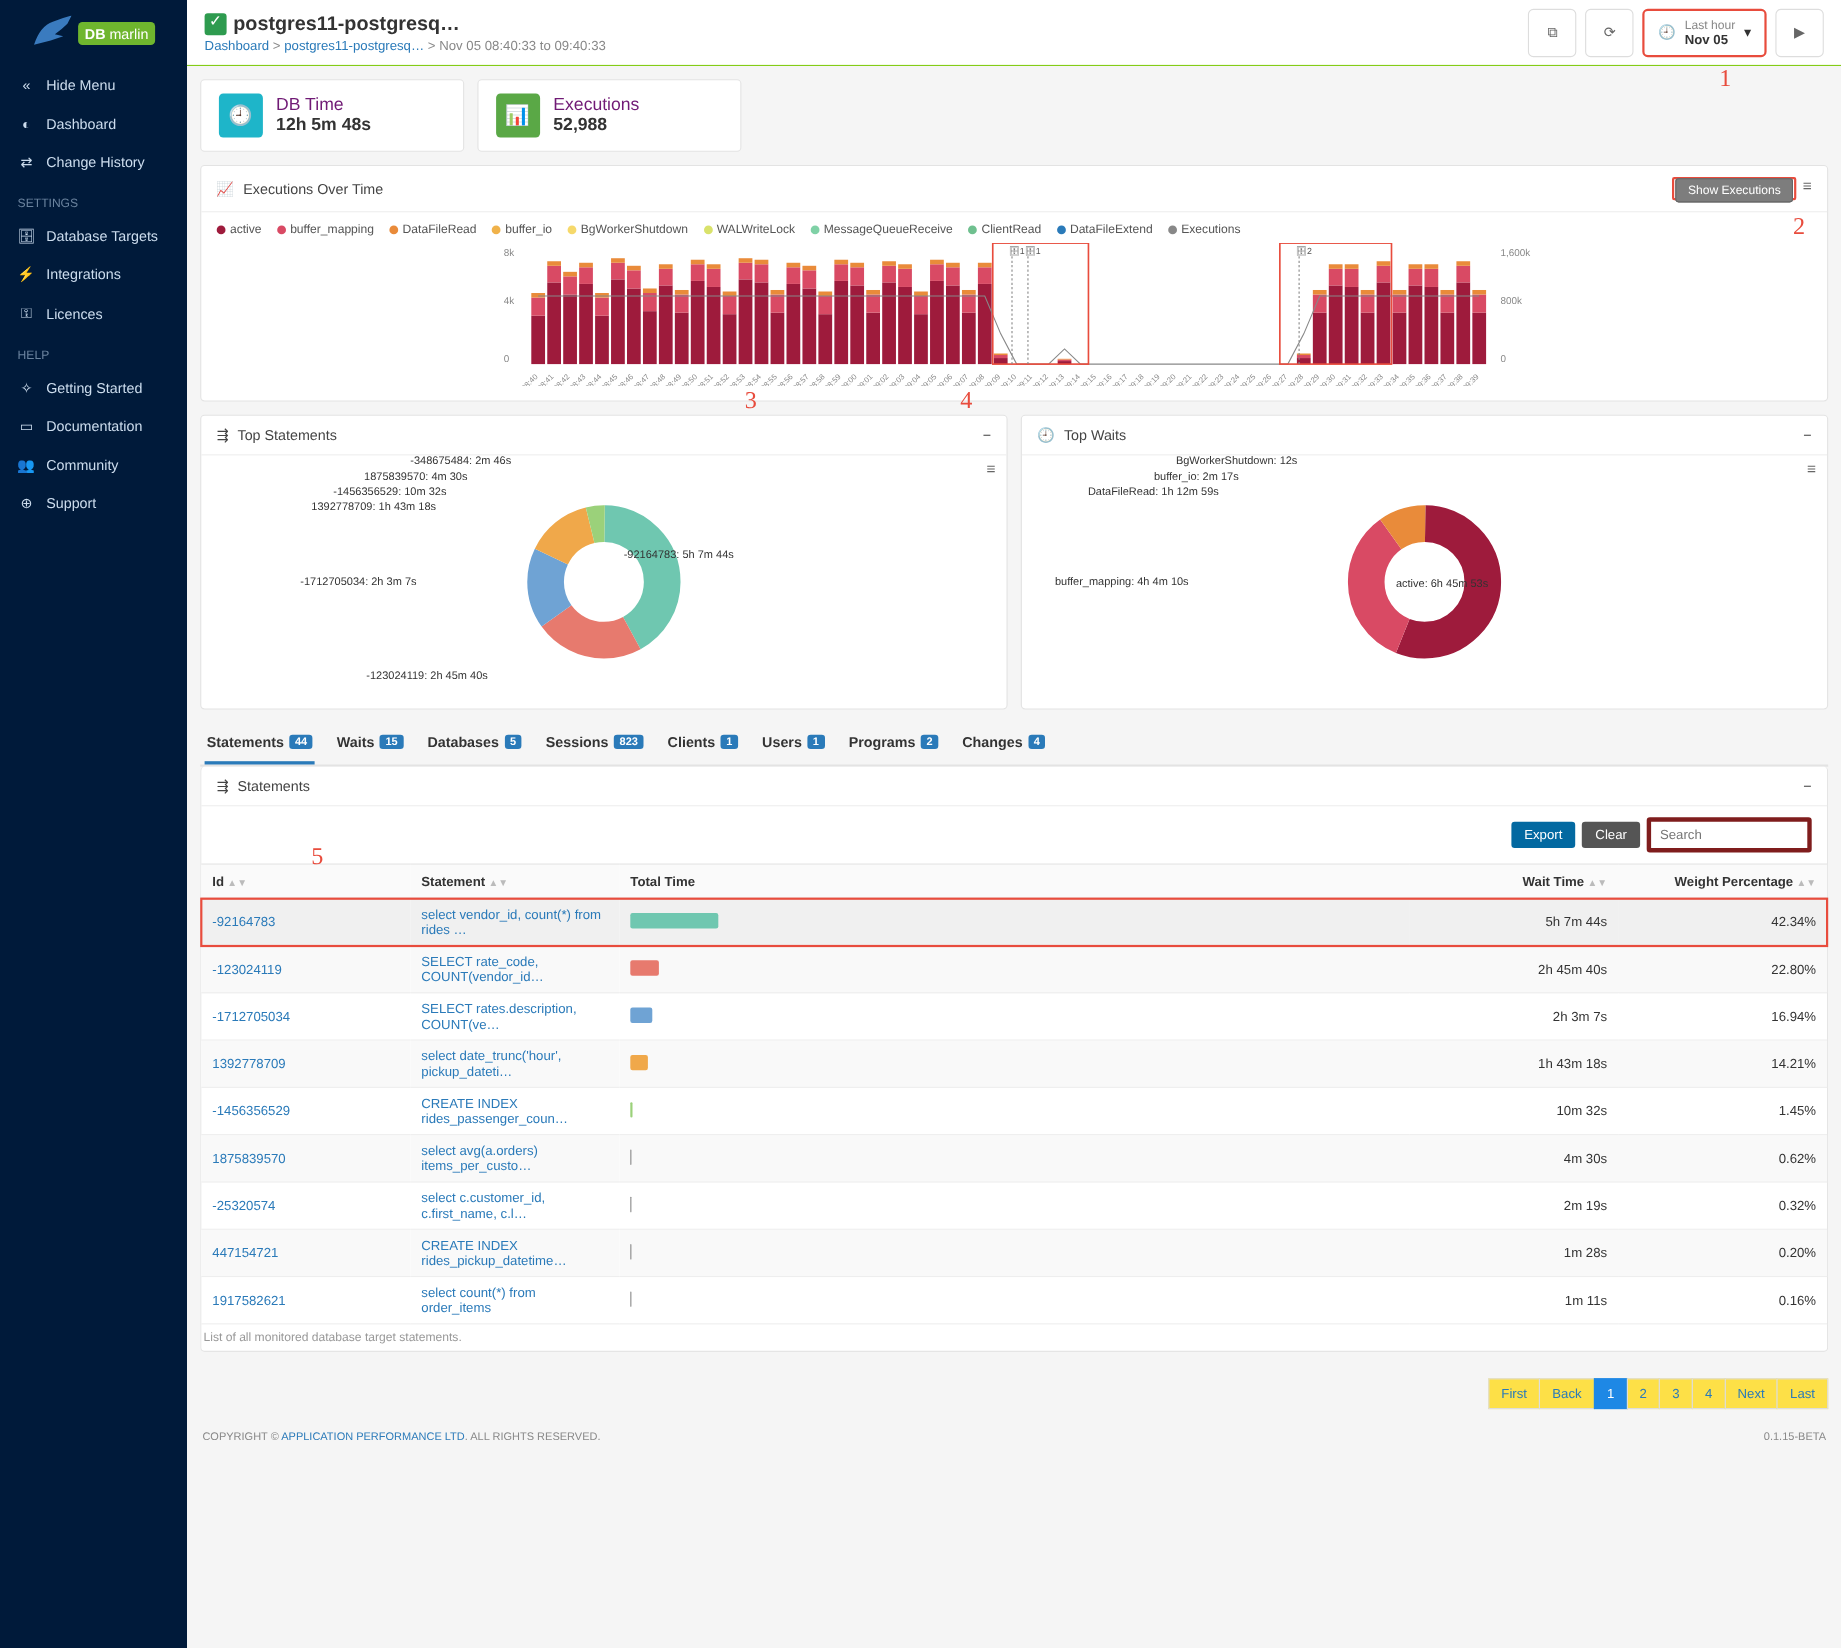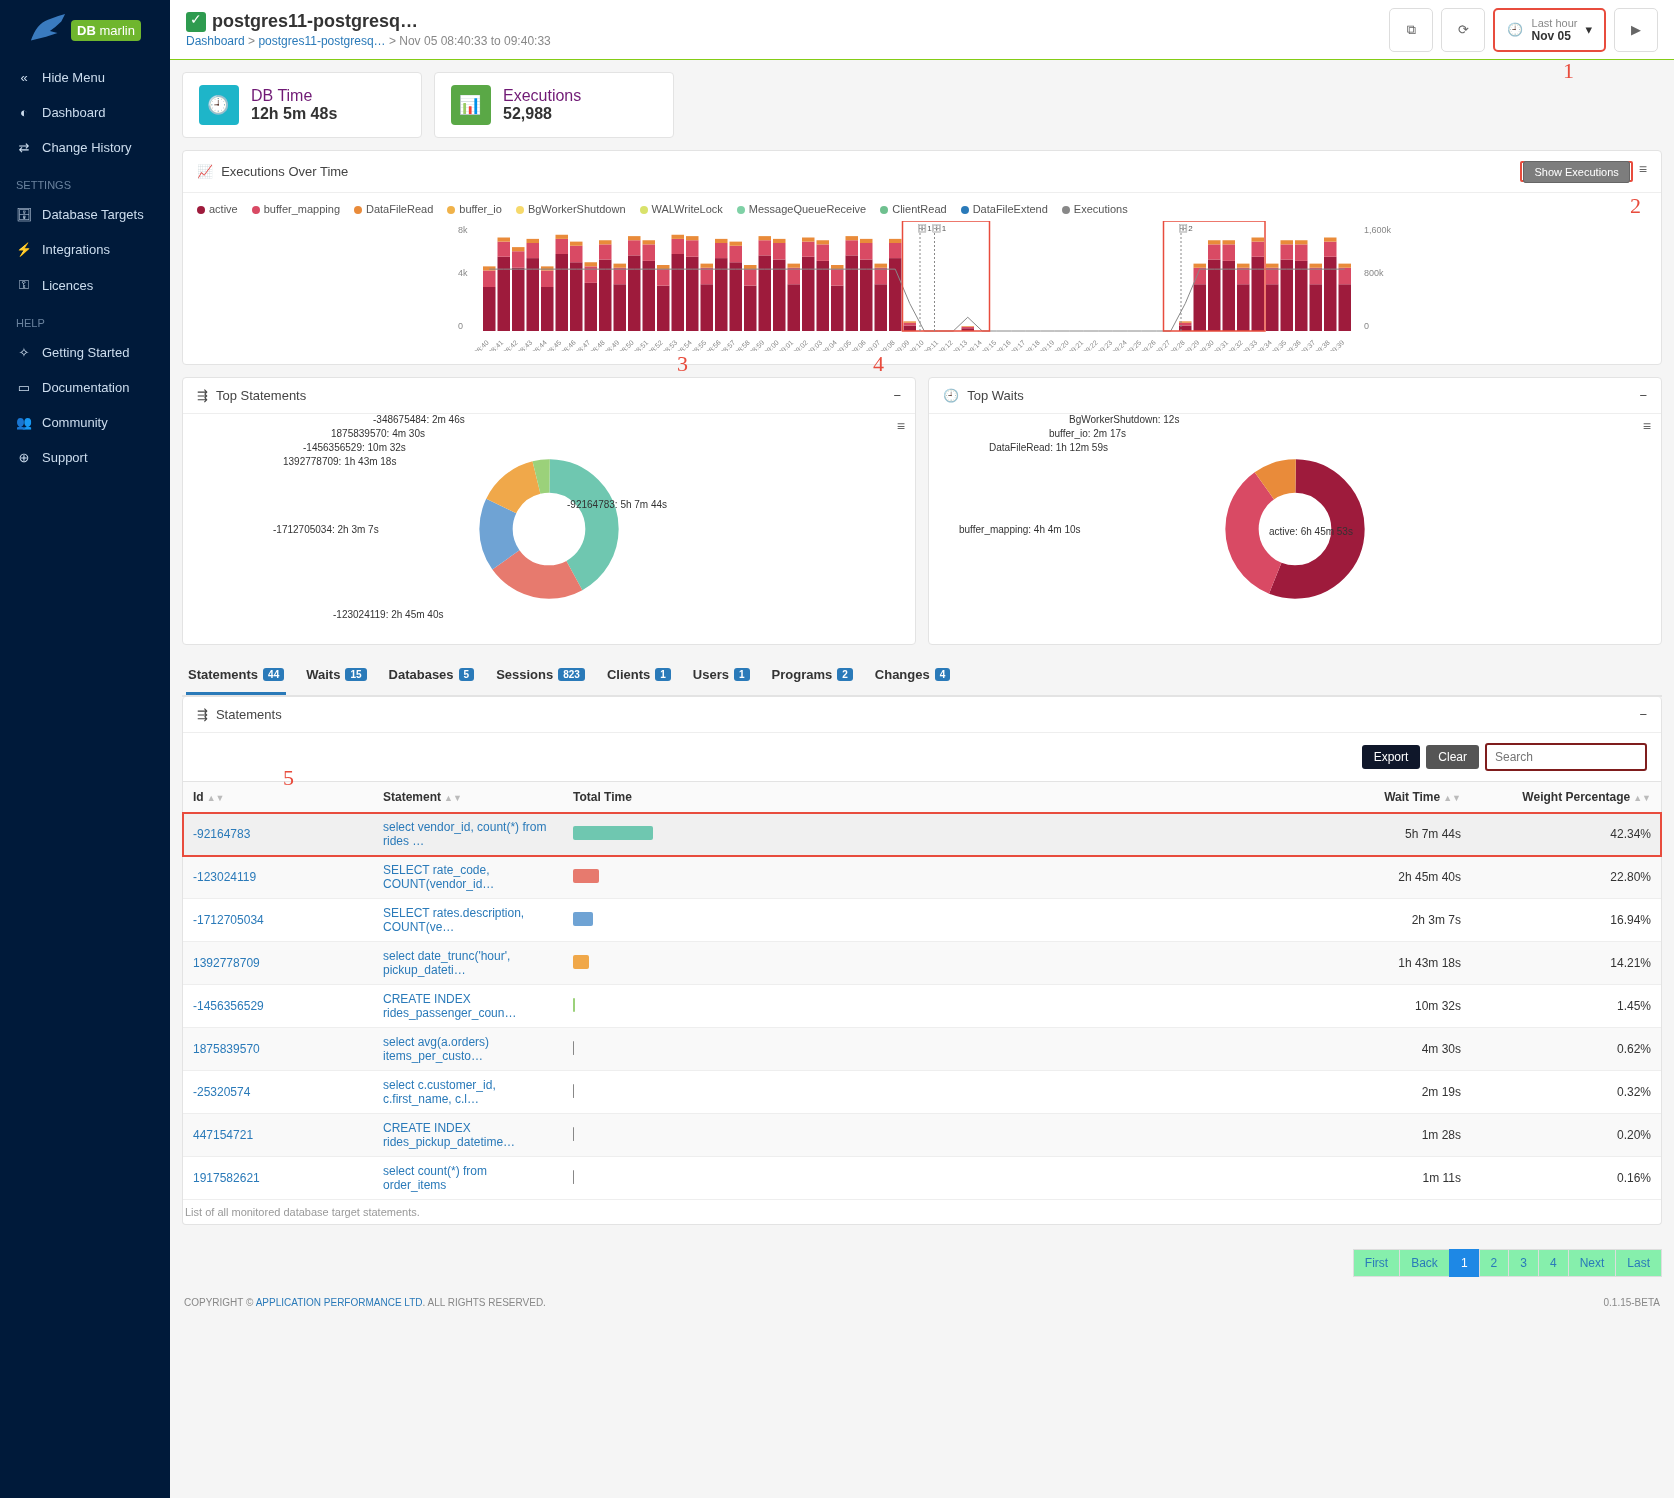--- a/index.html
+++ b/index.html
@@ -38,34 +38,34 @@
 .legend { display:flex; flex-wrap:wrap; gap:14px; font-size:11px; color:#555; margin-bottom:6px; }
 .legend span.dot { width:8px; height:8px; border-radius:50%; display:inline-block; margin-right:4px; vertical-align:middle; }
 .row2 { display:flex; gap:12px; }
 .row2 .panel { flex:1; }
 .donut-wrap { padding:20px; height:230px; position:relative; display:flex; align-items:center; justify-content:center; }
 .tabs { display:flex; gap:18px; padding:0 4px; border-bottom:2px solid #e3e3e3; margin-bottom:0; }
 .tab { padding:10px 2px; font-size:13px; font-weight:600; color:#333; cursor:pointer; border-bottom:3px solid transparent; display:flex; gap:5px; align-items:center; }
 .tab.active { border-bottom-color:#2a7ab9; }
 .badge { background:#2a7ab9; color:#fff; border-radius:3px; padding:1px 5px; font-size:10px; font-weight:600; }
 .tbl-tools { padding:10px 14px; display:flex; justify-content:flex-end; gap:6px; align-items:center; }
-.btn-blue { background:#0f172a; color:#fff; padding:5px 12px; border-radius:3px; font-size:12px; cursor:pointer; border:none; }
+.btn-blue { background:#0369a1; color:#fff; padding:5px 12px; border-radius:3px; font-size:12px; cursor:pointer; border:none; }
 .btn-dark { background:#555; color:#fff; padding:5px 12px; border-radius:3px; font-size:12px; cursor:pointer; border:none; }
-.search { border:2px solid #7f1d1d; padding:5px 8px; border-radius:3px; font-size:12px; width:162px; }
+.search { border:4px solid #7f1d1d; padding:5px 8px; border-radius:3px; font-size:12px; width:150px; }
 table.data { width:100%; border-collapse:collapse; }
 table.data th { text-align:left; padding:8px 10px; font-size:12px; font-weight:600; border-top:1px solid #e3e3e3; border-bottom:1px solid #e3e3e3; background:#fafafa; color:#333; }
 table.data th.r { text-align:right; }
 table.data td { padding:7px 10px; font-size:12px; border-bottom:1px solid #eee; }
 table.data td.r { text-align:right; }
 table.data tr:nth-child(even) td { background:#f9f9f9; }
 table.data a { color:#2a7ab9; text-decoration:none; }
 .bar { height:14px; border-radius:2px; display:inline-block; }
 .sort { color:#bbb; font-size:9px; margin-left:3px; }
 .pager { display:flex; justify-content:flex-end; gap:0; padding:12px 0; }
-.pager button { border:1px solid #ddd; background:#86efac; padding:6px 11px; font-size:12px; cursor:pointer; margin-left:-1px; color:#2a7ab9; }
+.pager button { border:1px solid #ddd; background:#fde047; padding:6px 11px; font-size:12px; cursor:pointer; margin-left:-1px; color:#2a7ab9; }
 .pager button.active { background:#1e88e5; color:#fff; border-color:#1e88e5; }
 .footer { font-size:10px; color:#888; padding:8px 2px; display:flex; }
 .footer a { color:#2a7ab9; text-decoration:none; }
 .hamb { cursor:pointer; color:#666; font-size:14px; }
 .caption { font-size:11px; color:#999; padding:6px 2px; }
 .hl-row td { background:#f0f0f0 !important; }
 .hl-border { outline:2px solid #e84c3d; outline-offset:-1px; }
 .donut-lbl { position:absolute; font-size:10px; color:#333; white-space:nowrap; }
 .barsvg rect { }
 .ic { width:16px; text-align:center; display:inline-block; }

